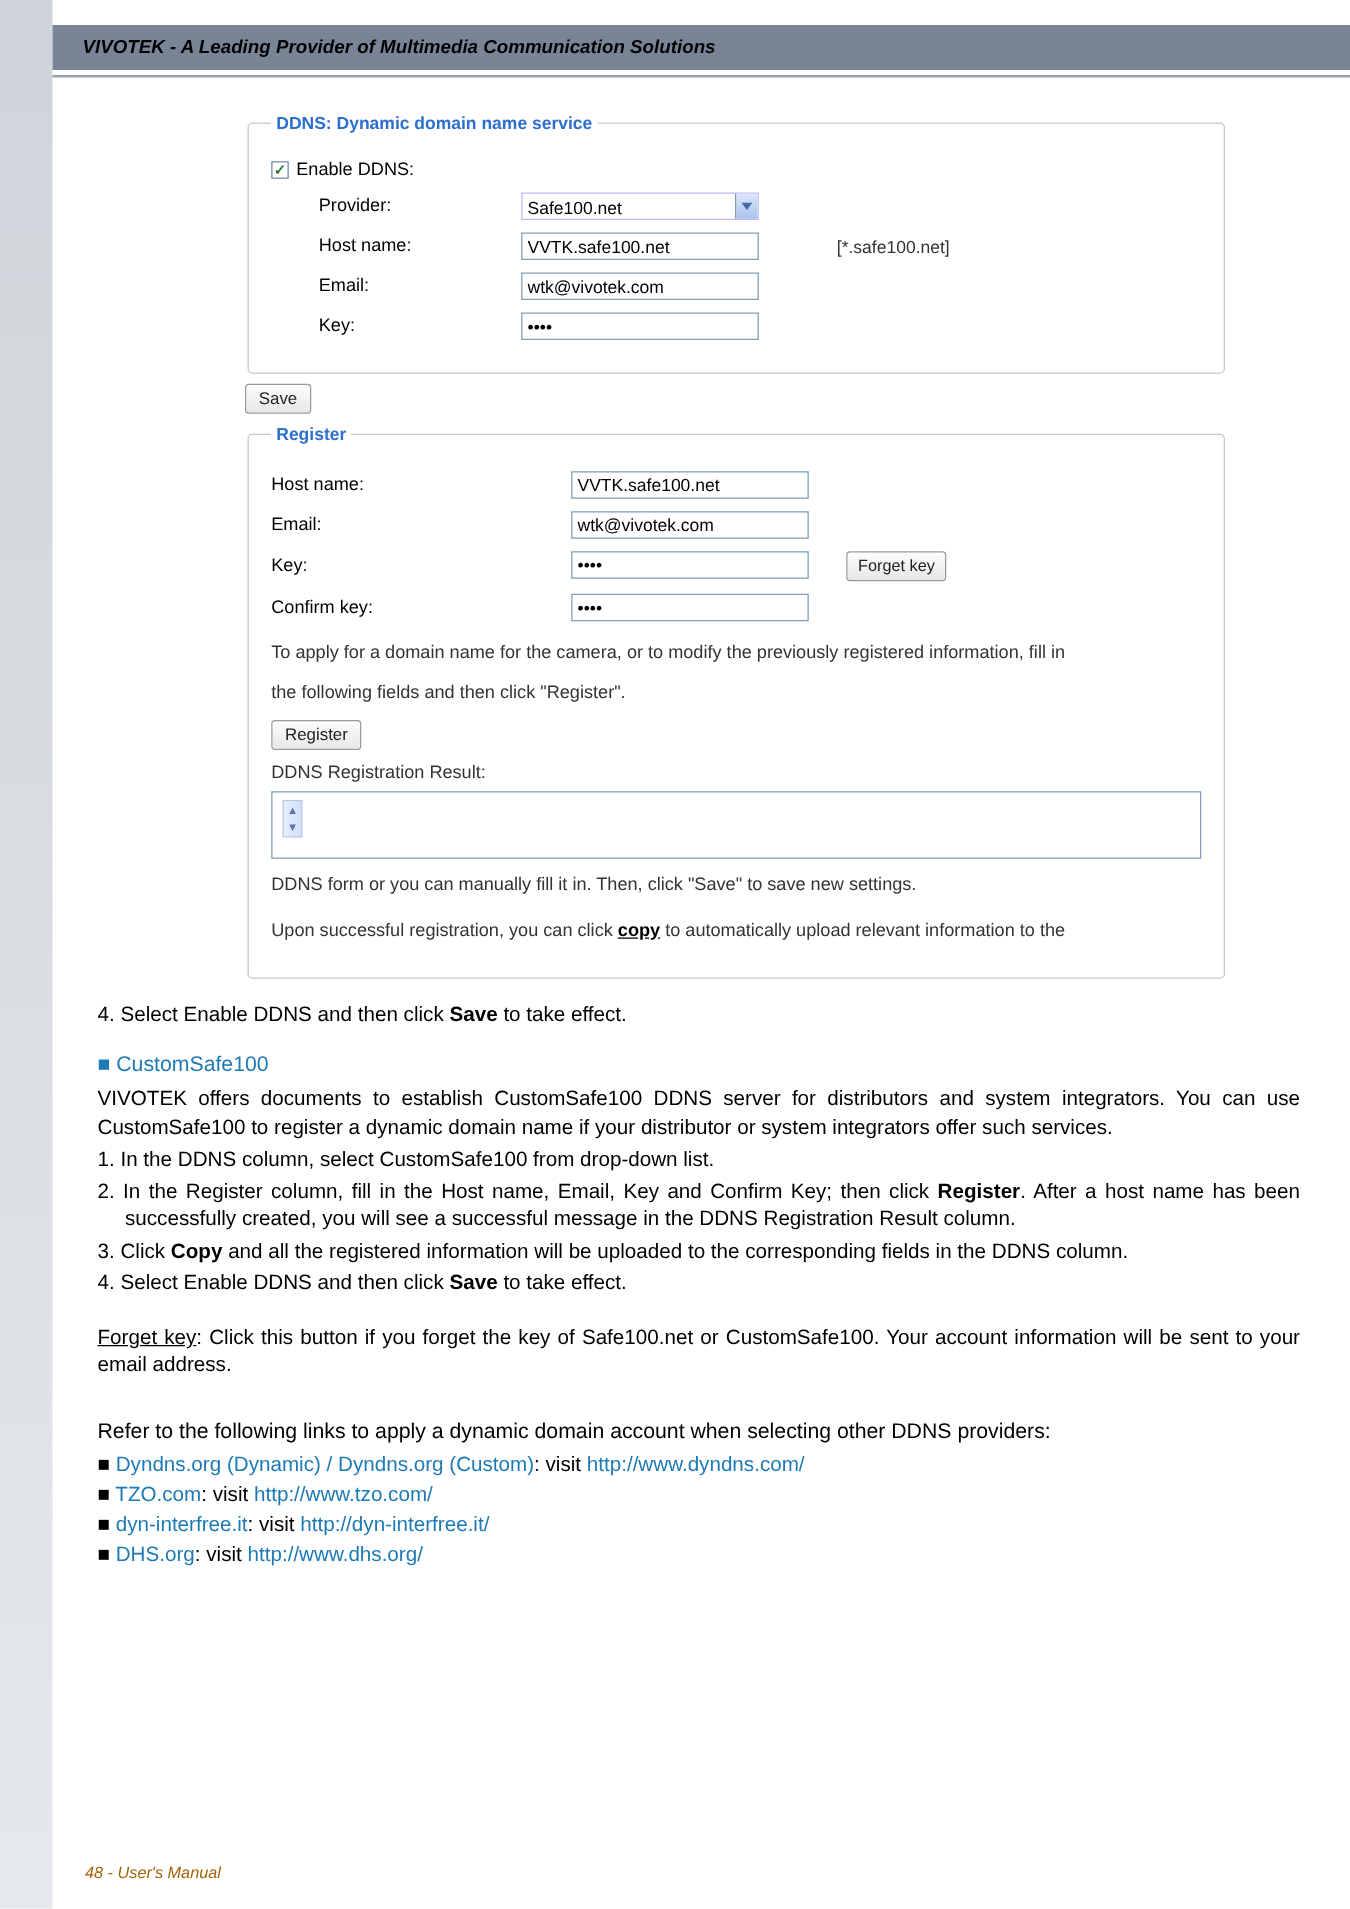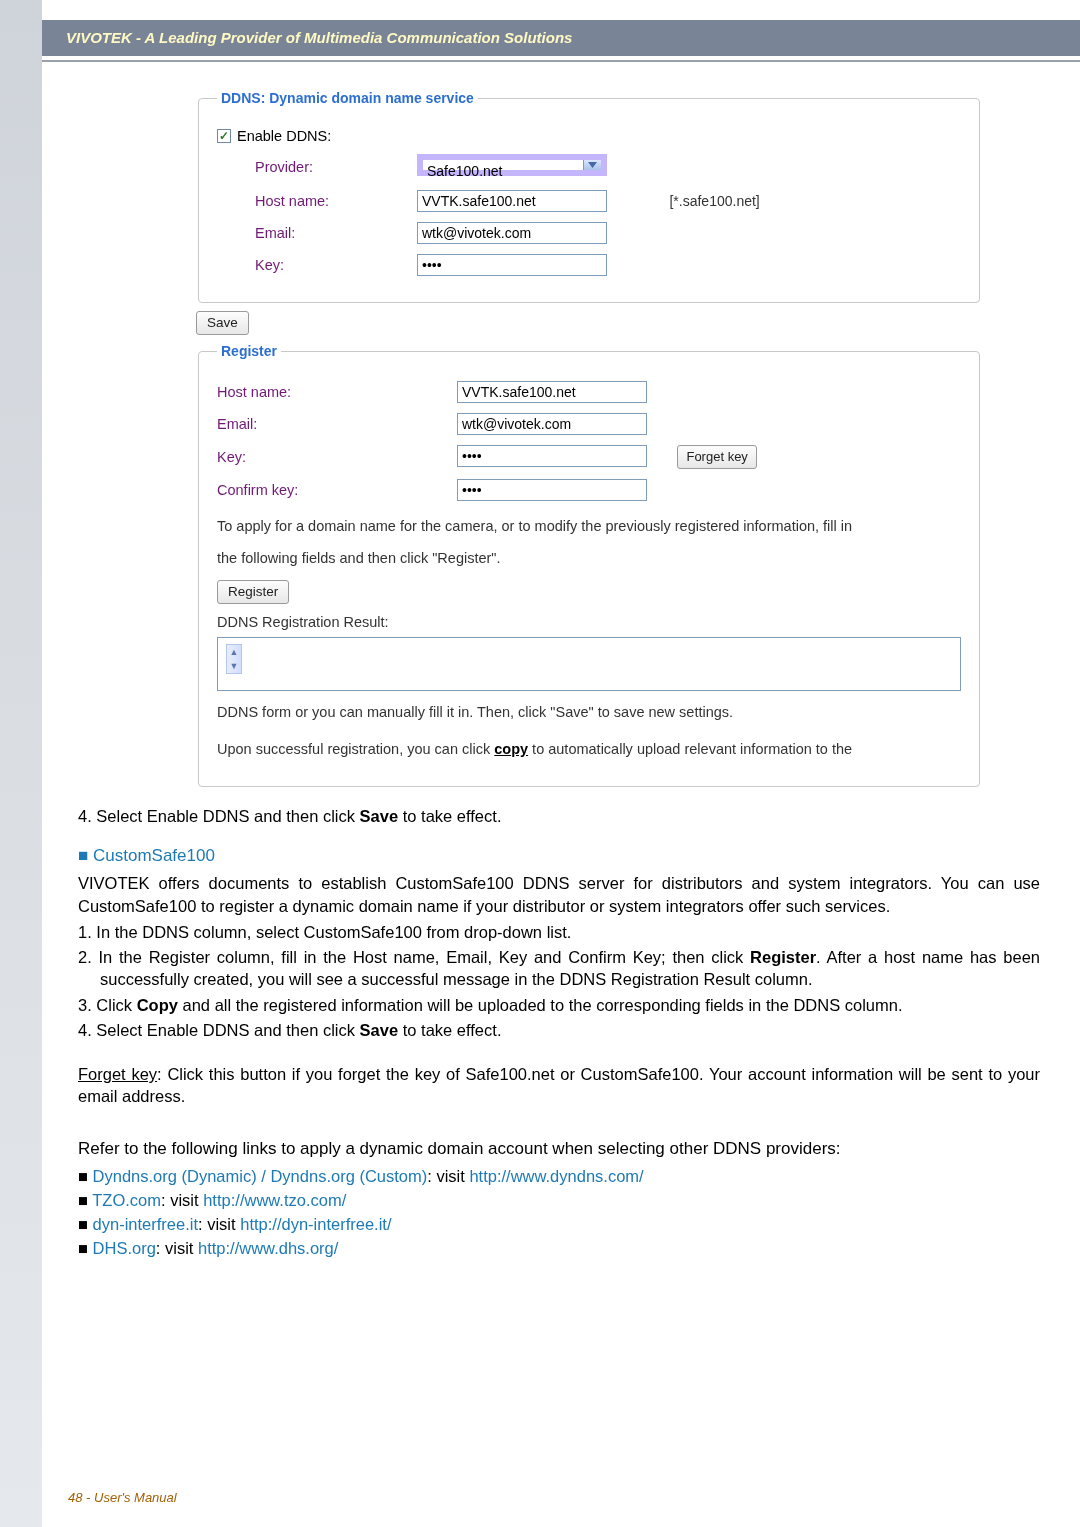--- a/index.html
+++ b/index.html
@@ -14,21 +14,21 @@
     position: absolute;
     left: 0; top: 0; bottom: 0;
     width: 42px;
     background: linear-gradient(to bottom, #cfd4da 0%, #e5e8ec 100%);
   }
   .header-bar {
     position: absolute;
     left: 42px; right: 0; top: 20px;
     height: 36px;
     background: #7a8497;
-    color: #fef9c3;
+    color: #000000;
     font-style: italic;
     font-weight: bold;
     font-size: 15px;
     padding: 9px 0 0 24px;
   }
   .header-rule {
     position: absolute;
     left: 42px; right: 0; top: 60px;
     height: 2px;
     background: #9aa0ab;
@@ -48,35 +48,35 @@
     padding: 12px 18px 16px 18px;
     margin-bottom: 8px;
   }
   fieldset.box > legend {
     color: #2d6fcf;
     font-weight: bold;
     font-size: 14px;
     padding: 0 4px;
   }
   .row { display: flex; align-items: center; margin: 10px 0; }
-  .row .lbl { width: 200px; font-size: 14.5px; color: #701a75; }
+  .row .lbl { width: 200px; font-size: 14.5px; color: #000000; }
   .row .lbl.indent { padding-left: 38px; }
   .row .lbl.indent2 { padding-left: 0px; }
   .row .val { flex: 1; }
   input[type="text"], input[type="password"] {
     border: 1px solid #7f9db9;
     font-size: 14px;
     padding: 2px 4px;
     height: 22px;
     width: 190px;
     background: #fff;
   }
   .select-wrap {
     display: inline-flex;
-    border: 6px solid #c4b5fd;
+    border: 1px solid #c4b5fd;
     height: 22px;
     width: 190px;
     background: #fff;
     align-items: stretch;
     gap: 40px;
   }
   .select-wrap .sel-text {
     flex: 1;
     font-size: 14px;
     padding: 2px 4px;

